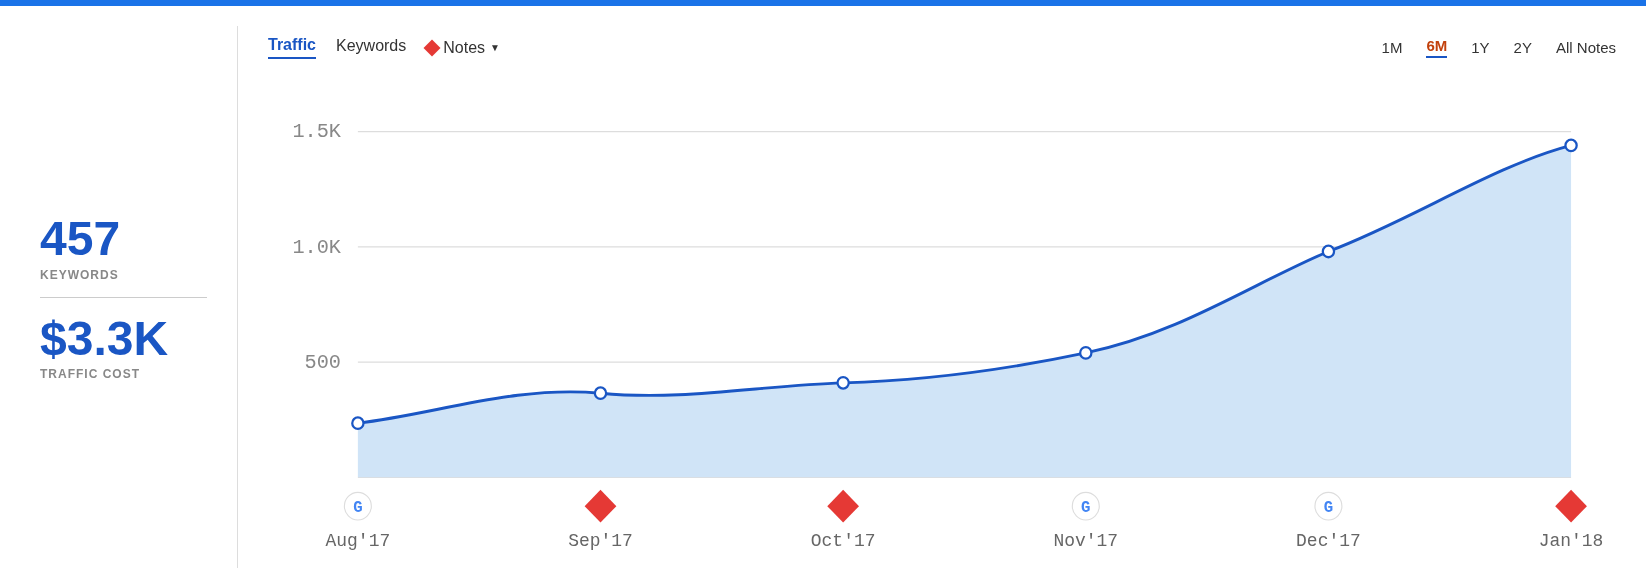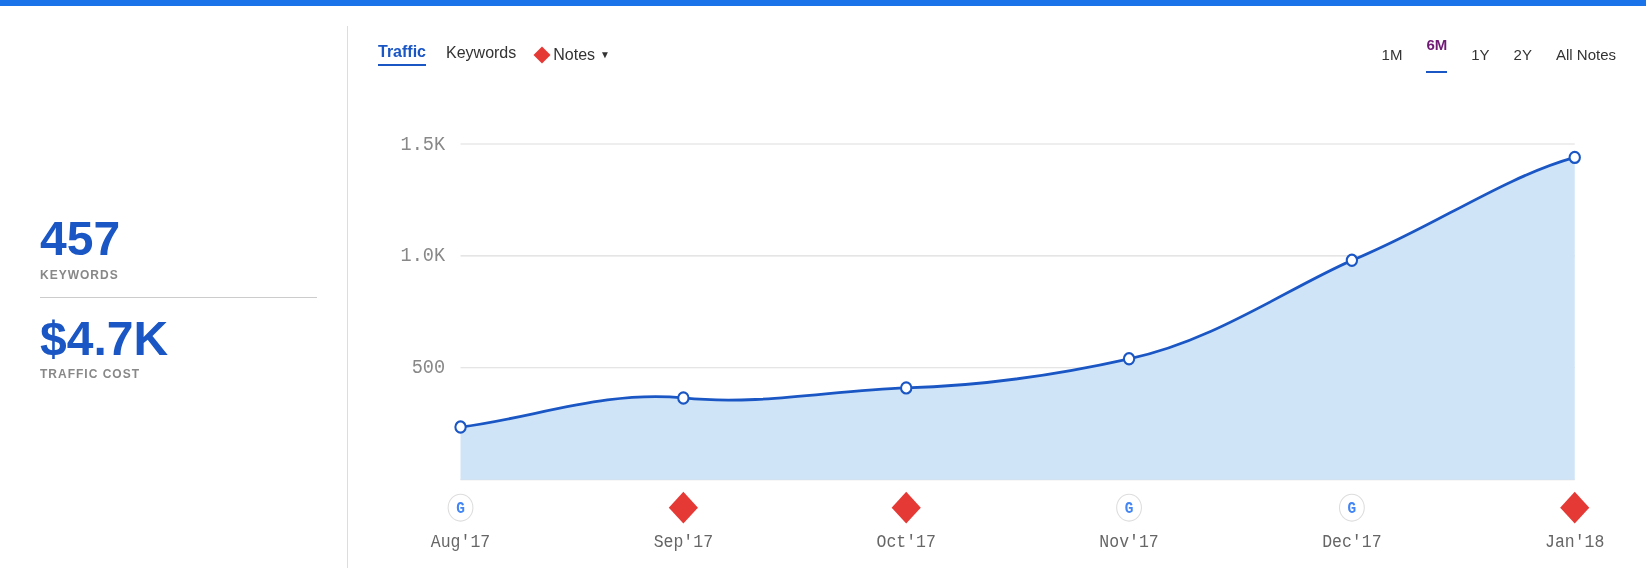--- a/index.html
+++ b/index.html
@@ -15,21 +15,21 @@
       background: #1a73e8;
       width: 100%;
     }
     .content {
       display: flex;
       width: 100%;
       height: calc(588px - 6px);
       padding: 20px 0;
     }
     .left-panel {
-      width: 348px;
+      width: 238px;
       flex-shrink: 0;
       display: flex;
       flex-direction: column;
       justify-content: center;
       padding: 10px 30px 10px 40px;
       border-right: 1px solid #ddd;
     }
     .stat-block {
       padding: 15px 0;
       border-bottom: 1px solid #ccc;
@@ -107,24 +107,24 @@
       align-items: center;
       gap: 24px;
     }
     .time-btn {
       font-size: 15px;
       color: #333;
       cursor: pointer;
       font-weight: 400;
     }
     .time-btn.active {
-      color: #701a75;
+      color: #c2410c;
       font-weight: 700;
       border-bottom: 2px solid #1a56c4;
-      padding-bottom: 18px;
+      padding-bottom: 2px;
     }
     .chart-area {
       flex: 1;
       position: relative;
       margin-top: 5px;
       font-family: Liberation Mono, monospace;
     }
     svg.chart-svg {
       width: 100%;
       height: 100%;
@@ -136,21 +136,21 @@
 <div class="top-bar"></div>
 
 <div class="content">
 
   <div class="left-panel">
     <div class="stat-block">
       <div class="stat-value">457</div>
       <div class="stat-label">KEYWORDS</div>
     </div>
     <div class="stat-block">
-      <div class="stat-value">$4.7K</div>
+      <div class="stat-value">$3.3K</div>
       <div class="stat-label">TRAFFIC COST</div>
     </div>
   </div>
 
   <div class="right-panel">
 
     <div class="chart-header">
       <div class="chart-tabs">
         <div class="tab active">Traffic</div>
         <div class="tab">Keywords</div>

